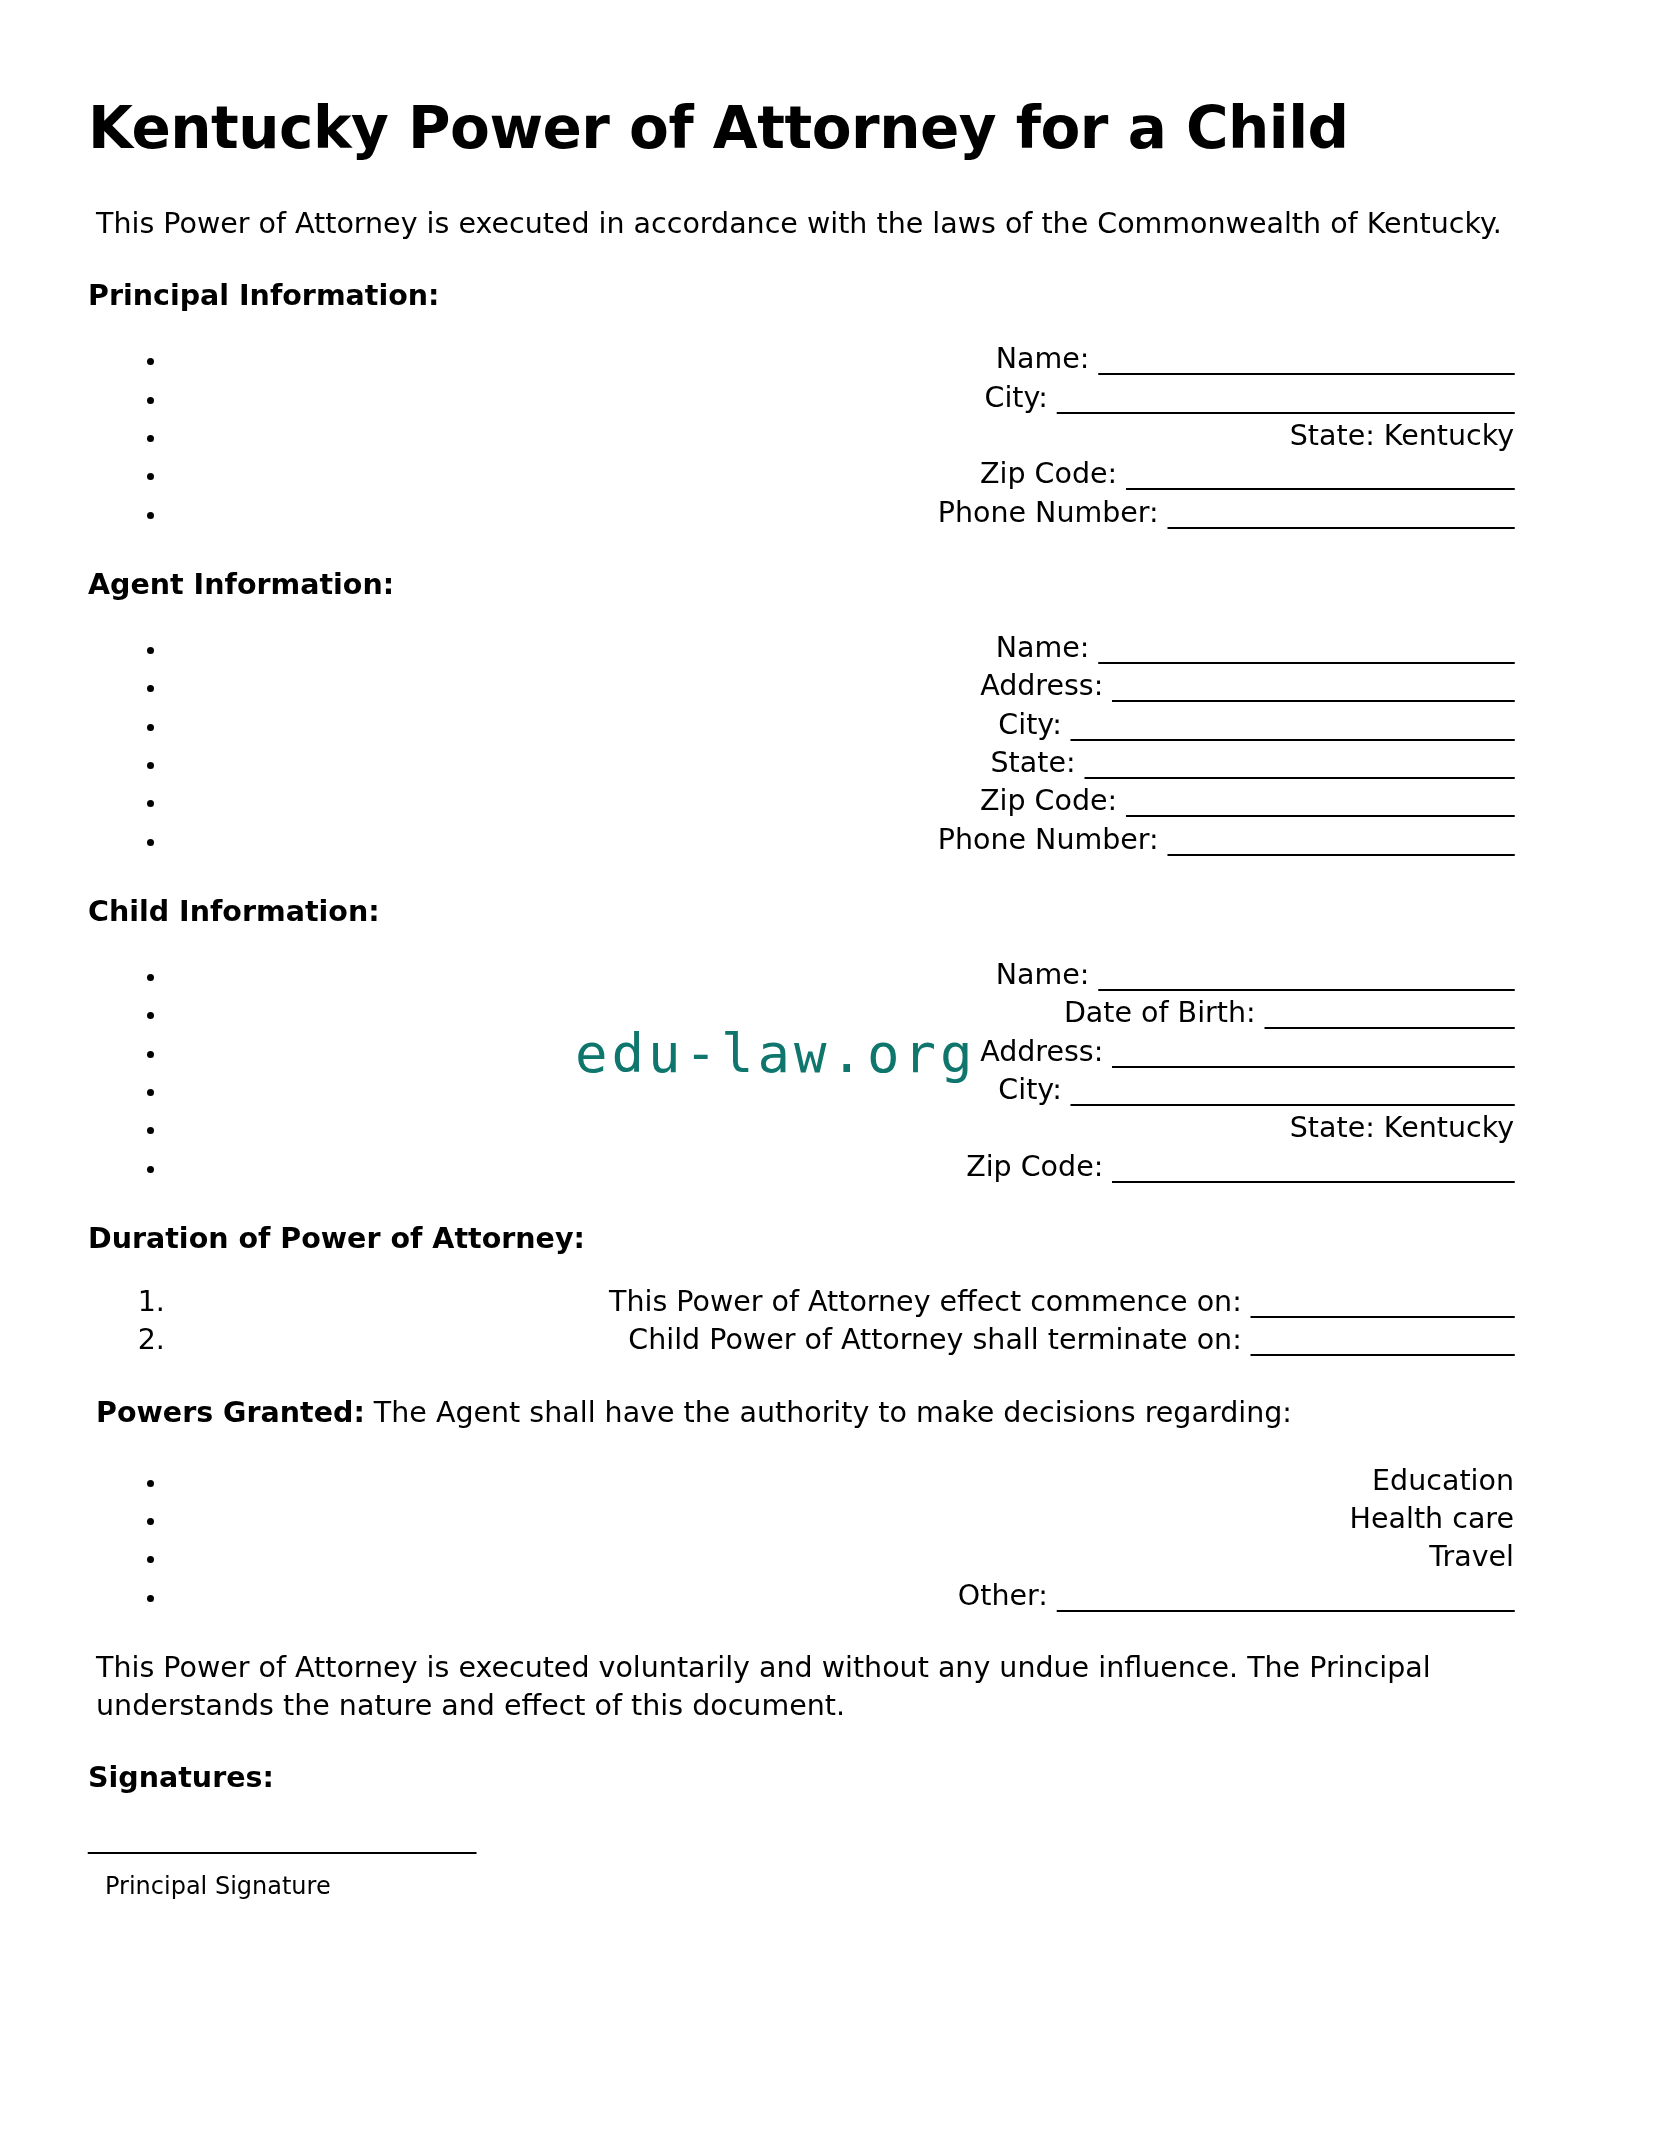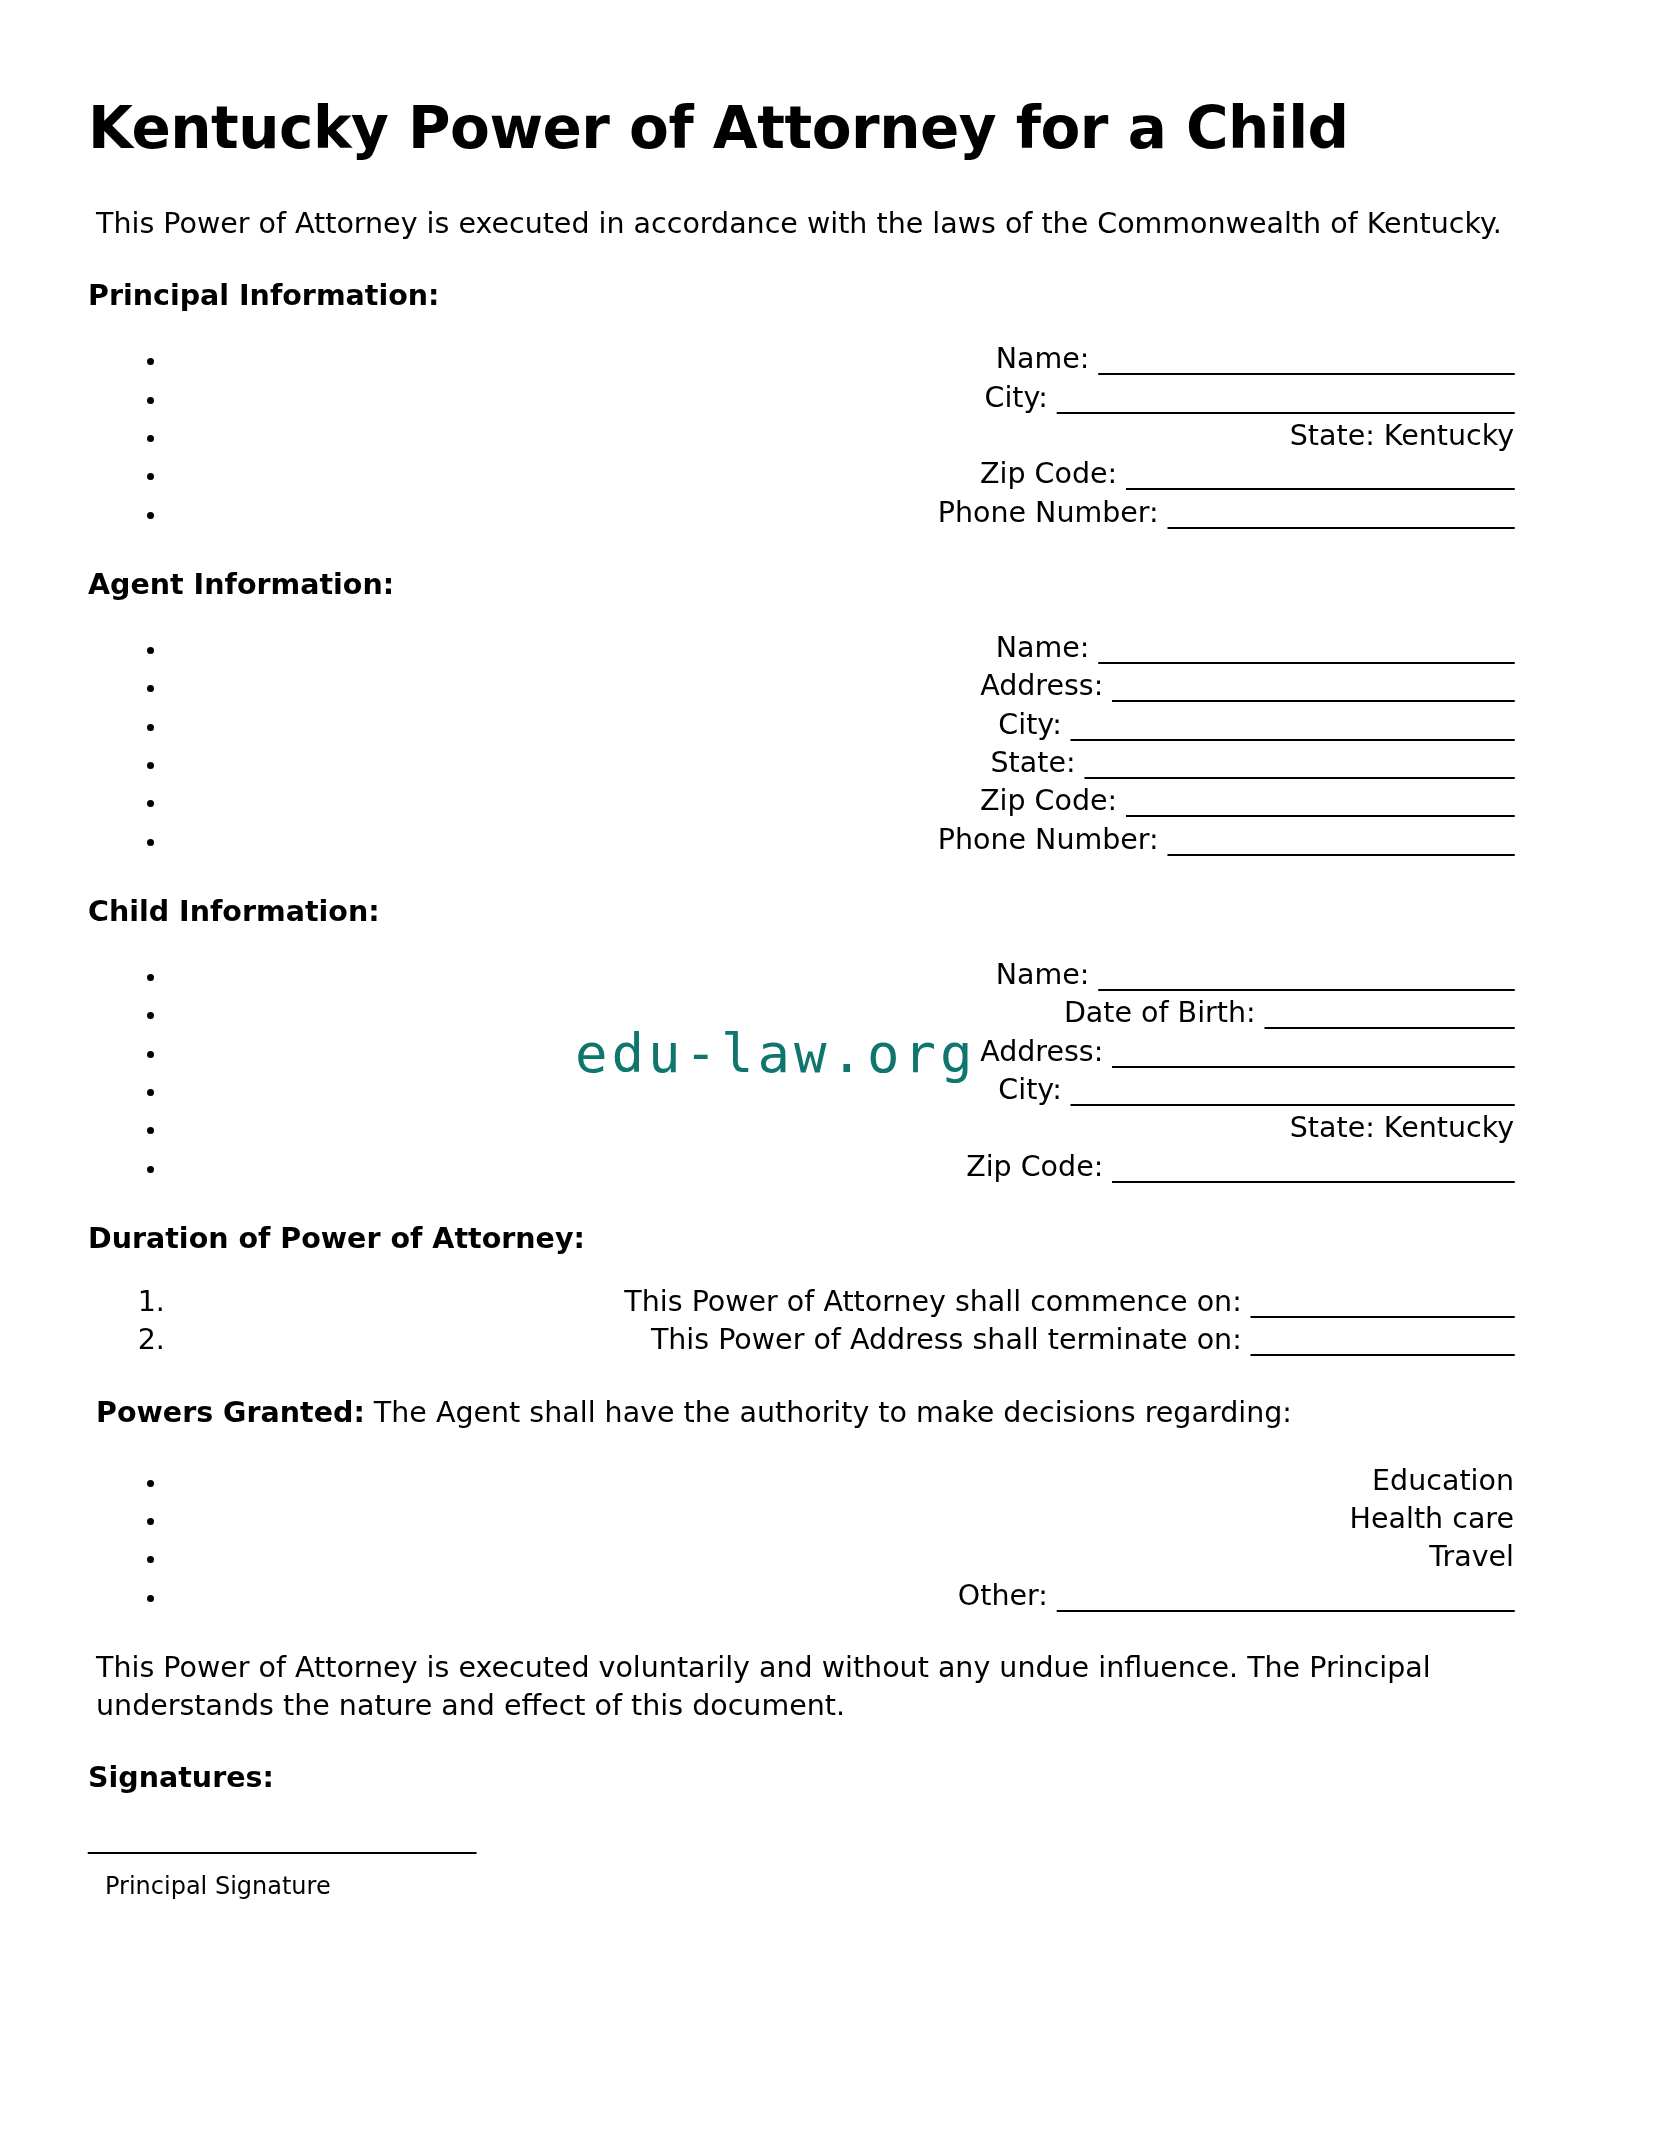--- a/index.html
+++ b/index.html
@@ -146,22 +146,22 @@
     <li><span>Name:</span> <span class="blank">______________________________</span></li>
     <li><span>Date of Birth:</span> <span class="blank">__________________</span></li>
     <li><span>Address:</span> <span class="blank">_____________________________</span></li>
     <li><span>City:</span> <span class="blank">________________________________</span></li>
     <li><span>State: Kentucky</span><span class="blank"></span></li>
     <li><span>Zip Code:</span> <span class="blank">_____________________________</span></li>
   </ul>
 
   <h2 class="section-heading">Duration of Power of Attorney:</h2>
   <ol class="field-list">
-    <li><span>This Power of Attorney shall commence on:</span> <span class="blank">___________________</span></li>
-    <li><span>This Power of Address shall terminate on:</span> <span class="blank">___________________</span></li>
+    <li><span>This Power of Attorney effect commence on:</span> <span class="blank">___________________</span></li>
+    <li><span>Child Power of Attorney shall terminate on:</span> <span class="blank">___________________</span></li>
   </ol>
 
   <p class="para tight"><span class="inline-head">Powers Granted:</span><span> The Agent shall have the authority to make decisions regarding:</span></p>
   <ul class="field-list">
     <li><span>Education</span><span class="blank"></span></li>
     <li><span>Health care</span><span class="blank"></span></li>
     <li><span>Travel</span><span class="blank"></span></li>
     <li><span>Other:</span> <span class="blank">_________________________________</span></li>
   </ul>
 

